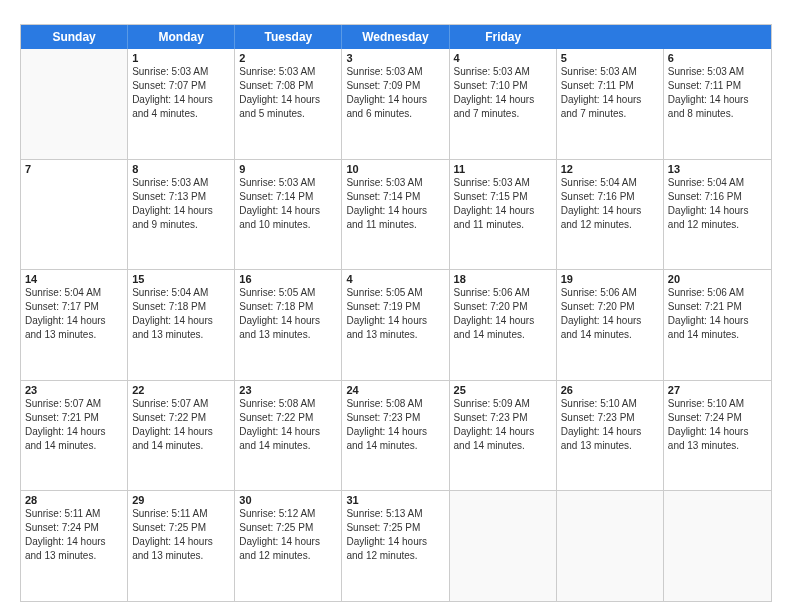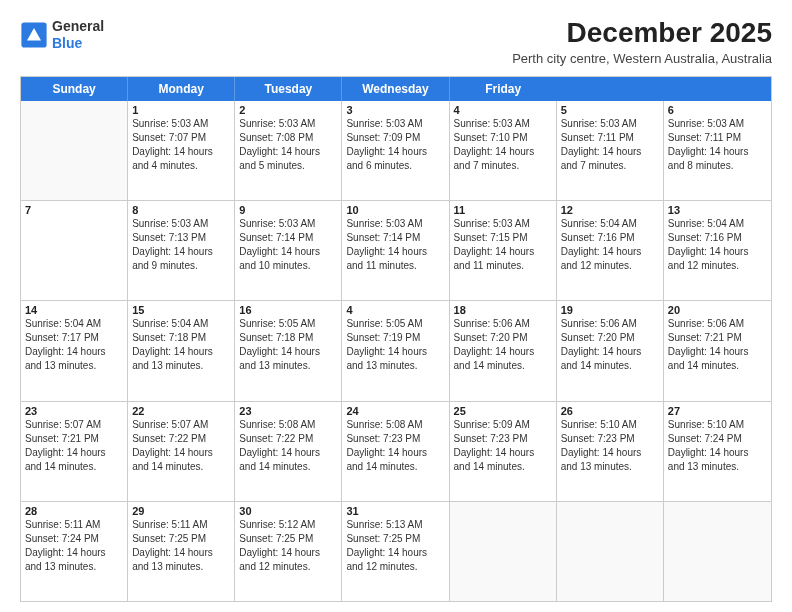--- a/index.html
+++ b/index.html
@@ -106,36 +106,20 @@
     .cell-info {
       font-size: 10px;
       line-height: 1.4;
       color: #333;
     }
   </style>
 </head>
 <body>
 
 <div class="page">
-  <div class="header">
-    <div class="logo">
-      <svg class="logo-icon" viewBox="0 0 40 40">
-        <rect x="2" y="2" width="36" height="36" rx="4" fill="#2a7ae2"></rect>
-        <polygon points="10,28 20,10 30,28" fill="white"></polygon>
-      </svg>
-      <div class="logo-text">
-        <div class="general">General</div>
-        <div class="blue">Blue</div>
-      </div>
-    </div>
-    <div class="title-block">
-      <div class="month-title">December 2025</div>
-      <div class="subtitle">Perth city centre, Western Australia, Australia</div>
-    </div>
-  </div>
 
   <div class="calendar">
     <div class="calendar-header" id="cal-header">
         <div class="col-header">Sunday</div>
         <div class="col-header">Monday</div>
         <div class="col-header">Tuesday</div>
         <div class="col-header">Wednesday</div>
         <div class="col-header">Friday</div>
       </div>
     <div class="calendar-body" id="cal-body">

